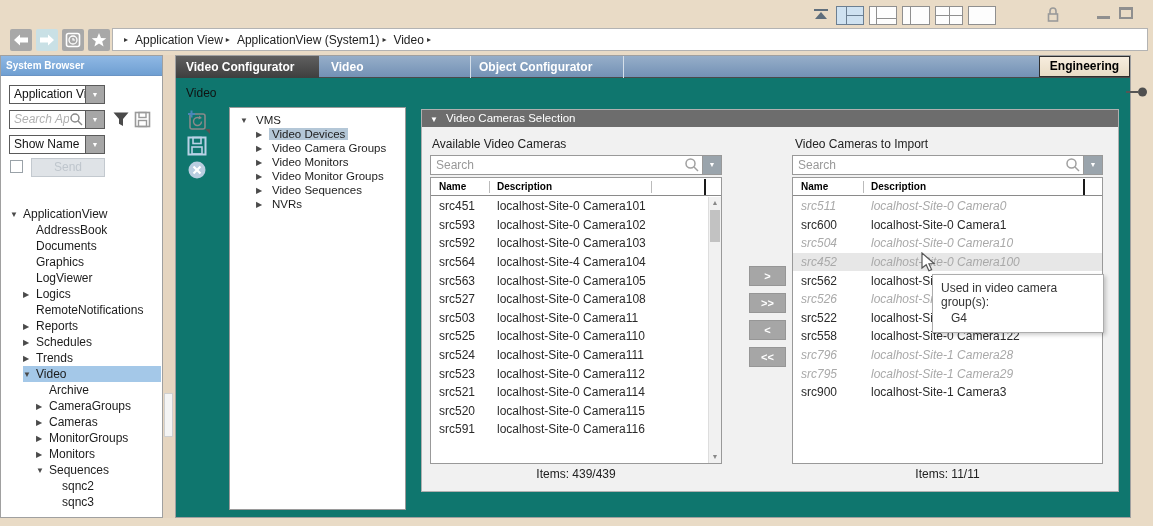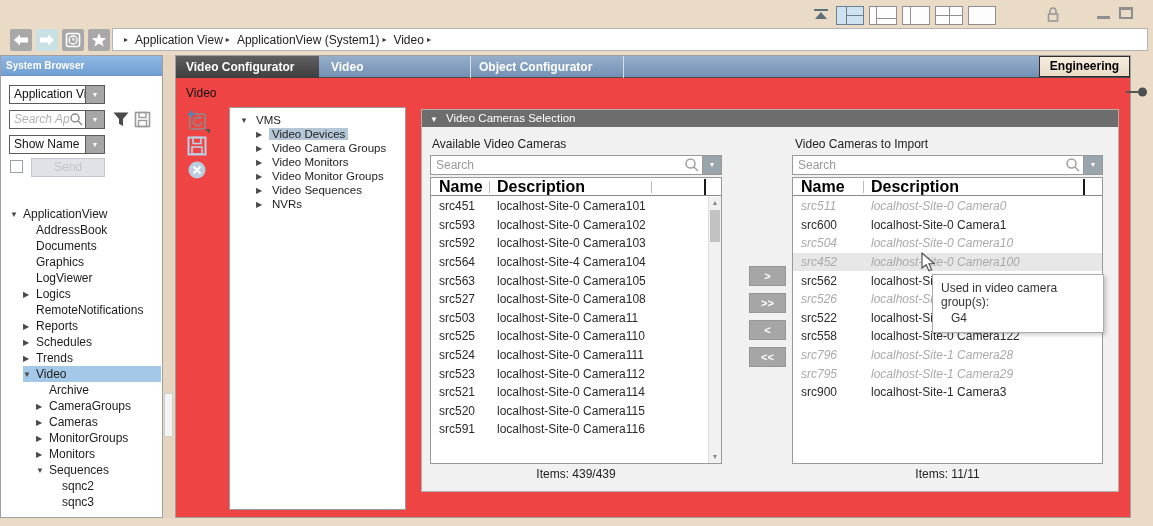--- a/index.html
+++ b/index.html
@@ -42,21 +42,21 @@
   .srow { height:16px; display:flex; align-items:center; margin-left:calc(8px + var(--lvl)*13px); }
   .srow .arr { width:13px; font-size:8px; color:#4a4a4a; flex:none; }
   .srow .lbl { font-size:12px; color:#1c1c1c; white-space:nowrap; }
   .srow.selected { background:#a4c8e8; }
 
   
   .splitter { position:absolute; left:163px; top:55px; width:12px; height:463px; background:#e5d5c0; }
   .splitter-thumb { position:absolute; left:1px; top:338px; width:9px; height:44px; background:#f4f4f4; border:1px solid #cfcfcf; }
 
   
-  .main { position:absolute; left:175px; top:55px; width:956px; height:463px; background:#ef4444; border:1px solid #a0a0a0; }
+  .main { position:absolute; left:175px; top:55px; width:956px; height:463px; background:#0f766e; border:1px solid #a0a0a0; }
   .tabbar { position:absolute; left:0; top:0; right:0; height:22px; background:linear-gradient(#96aec9,#7391b5); border-bottom:1px solid #4a4a4a; display:flex; }
   .tab { height:22px; line-height:22px; color:#fff; font-weight:bold; font-size:12px; padding-left:10px; border-right:1px solid #d5dfe9; }
   .tab:nth-child(1){ width:143px; }
   .tab:nth-child(2){ width:152px; padding-left:12px; }
   .tab:nth-child(3){ width:153px; padding-left:8px; }
   .tab.active { background:linear-gradient(#5f5f5f,#3e3e3e); border-right:none; }
   .eng-btn { position:absolute; right:0; top:0; width:91px; height:21px; background:linear-gradient(#f7edde,#e9dcc6); border:1px solid #2f2f2f; color:#000; font-weight:bold; font-size:12px; text-align:center; line-height:18px; }
   .page-label { position:absolute; left:10px; top:30px; font-size:12px; color:#111; }
   .tool-icon { position:absolute; left:11px; }
 
@@ -71,21 +71,21 @@
   .sel-panel { position:absolute; left:245px; top:53px; width:698px; height:383px; background:#f1f1f1; border:1px solid #b0b0b0; }
   .sel-header { height:17px; background:#6d6d6d; color:#fff; font-size:11.5px; line-height:17px; }
   .sel-header .arr { font-size:8px; margin:0 8px 0 8px; }
   .col-label { position:absolute; top:27px; font-size:12px; color:#222; }
   .searchbox { position:absolute; top:45px; height:20px; background:#fff; border:1px solid #999; display:flex; align-items:center; }
   .searchbox .ph { flex:1; font-size:12px; color:#999; padding-left:5px; }
   .searchbox svg { flex:none; margin-right:2px; }
   .searchbox .dd-btn { width:19px; height:18px; line-height:18px; background:#9aa4ac; border-left:1px solid #999; }
   .ctable { position:absolute; top:67px; height:287px; background:#fff; border:1px solid #999; }
   .thead { position:relative; height:18px; border-bottom:1px solid #8a8a8a; }
-  .thead .h { position:absolute; top:0; line-height:18px; font-size:16px; font-weight:bold; color:#000; }
+  .thead .h { position:absolute; top:0; line-height:18px; font-size:10px; font-weight:bold; color:#000; }
   .vsep { position:absolute; top:3px; width:1px; height:12px; background:#bbb; }
   .vsep.dark { width:2px; height:16px; top:1px; background:#1a1a1a; }
   .tbody { position:absolute; left:0; top:19px; bottom:0; overflow:hidden; }
   .crow { height:18.6px; display:flex; align-items:center; }
   .crow .c-name { width:58px; padding-left:8px; flex:none; font-size:12px; color:#2a2a2a; }
   .crow .c-desc { padding-left:8px; font-size:12px; color:#2a2a2a; white-space:nowrap; }
   .crow.used .c-name, .crow.used .c-desc { color:#a9a9a9; font-style:italic; }
   .crow.hover { background:#e7e7e7; }
   .tbl-right .crow .c-name { width:70px; }
   .scrollbar { position:absolute; right:0; top:19px; bottom:0; width:13px; background:#f1f1f1; border-left:1px solid #ddd; }

